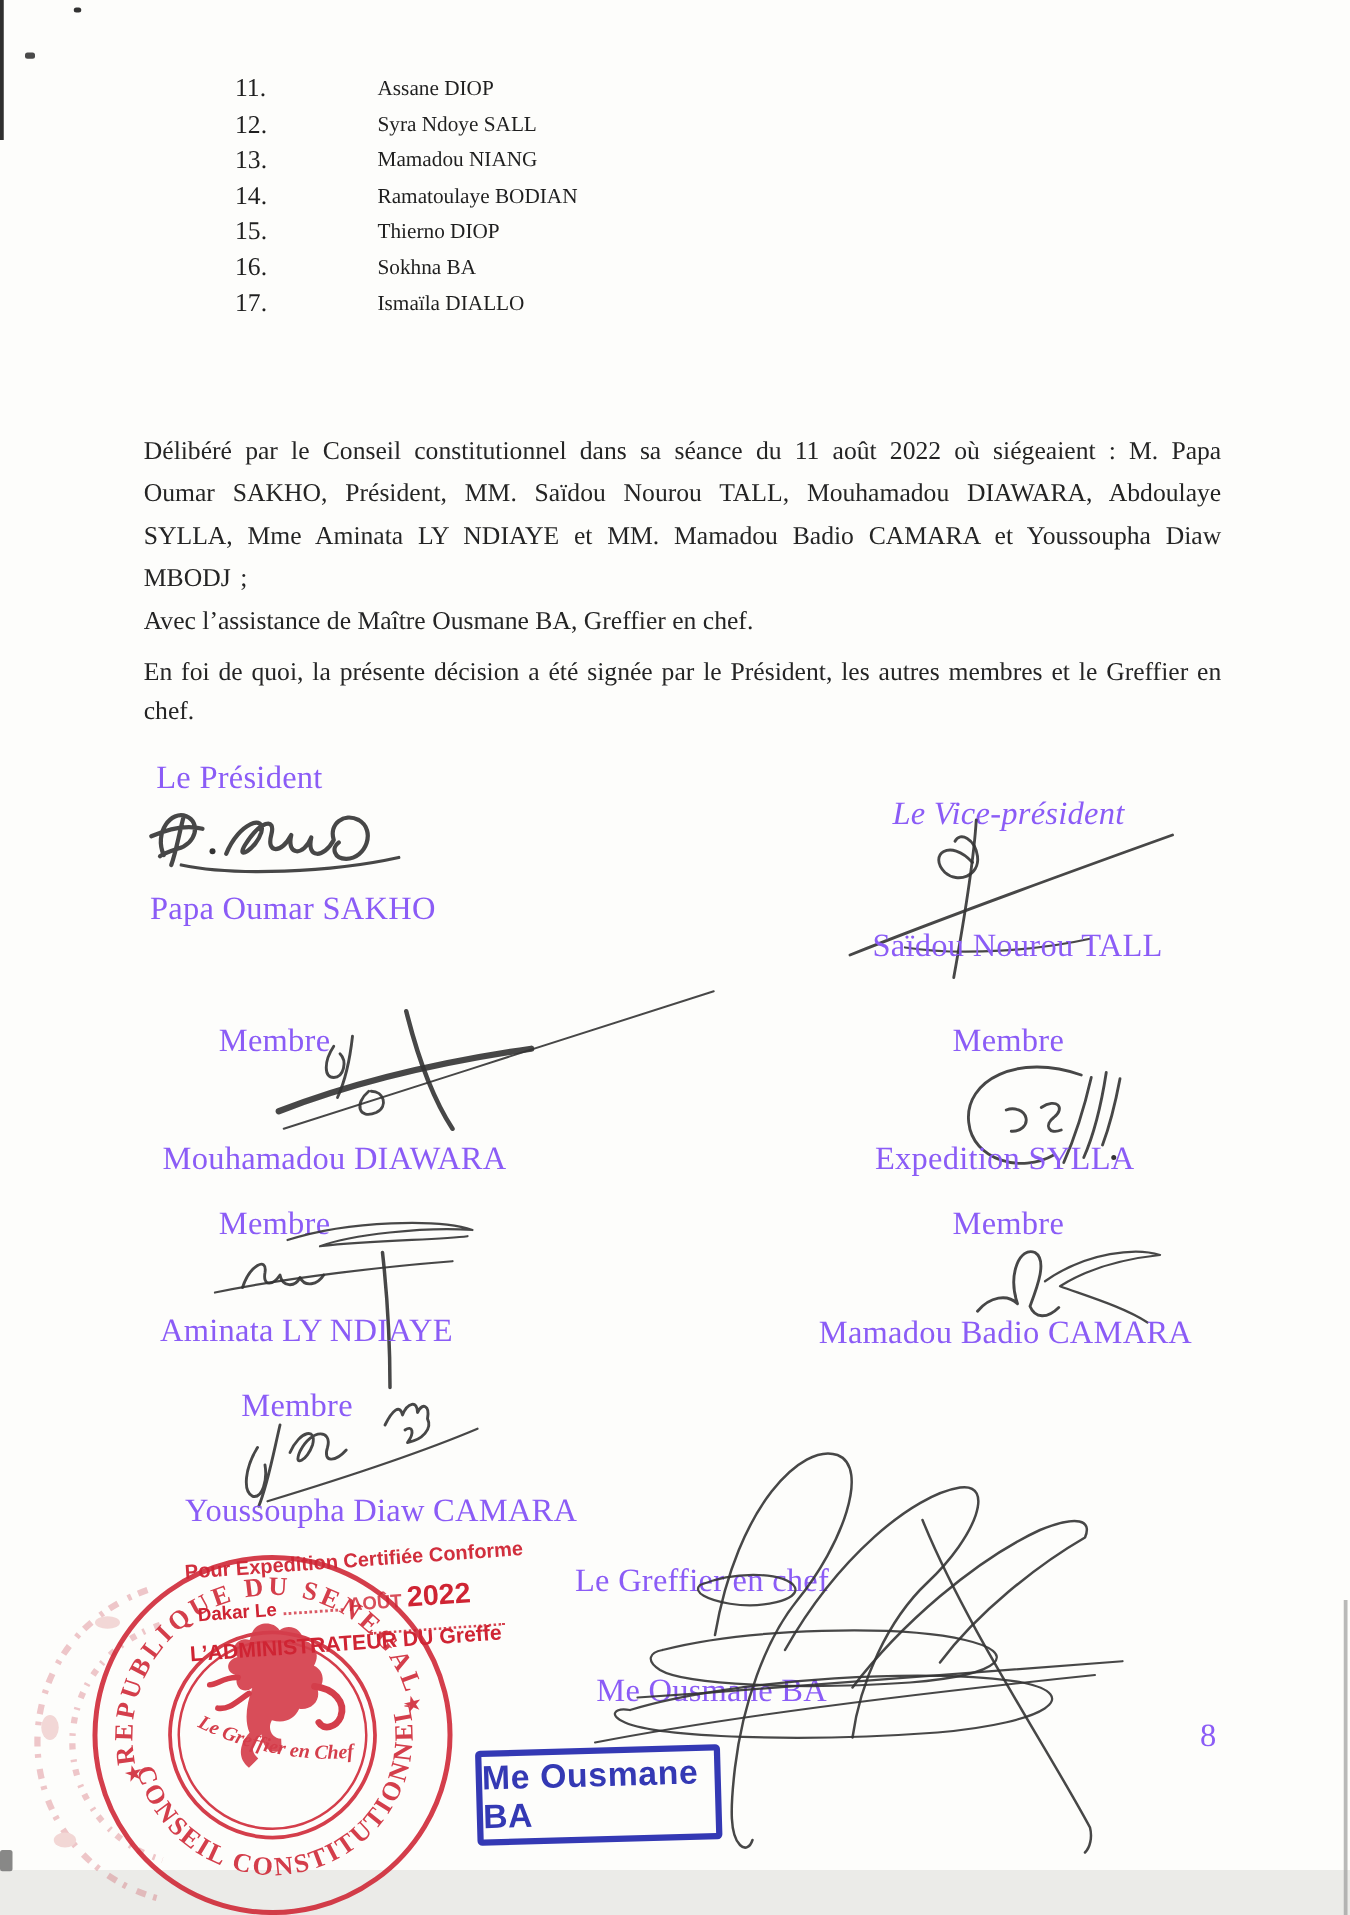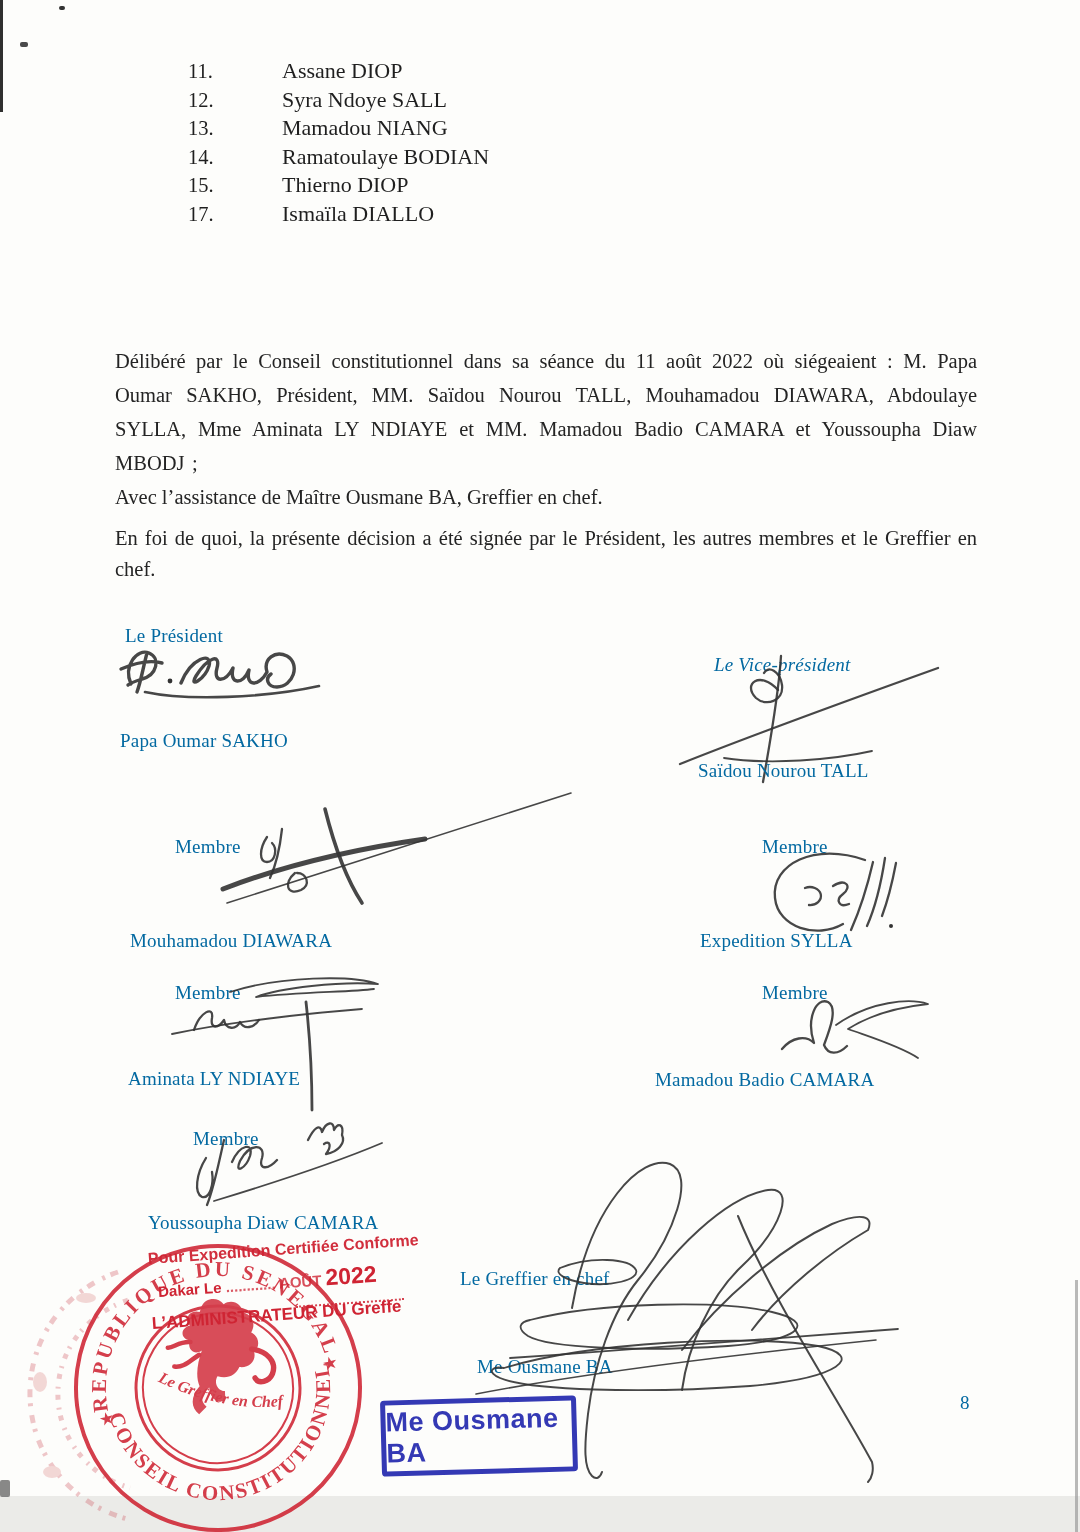--- a/index.html
+++ b/index.html
@@ -2,26 +2,26 @@
 <html><head>
 <meta charset="utf-8">
 <style>
   html,body{margin:0;padding:0;background:#d8d8d4;}
   .page{
     position:relative;width:1080px;height:1532px;margin:0 auto;
     background:#fdfdfb;overflow:hidden;
     font-family:"Liberation Serif", serif;color:#1f1f1f;
   }
   .abs{position:absolute;}
-  .t{font-size:19px;color:#0369a1;letter-spacing:.2px;white-space:nowrap;margin-top:18px;}
+  .t{font-size:26px;color:#8b5cf6;letter-spacing:.2px;white-space:nowrap;}
   .para{font-size:20.5px;color:#242424;text-align:justify;text-align-last:left;}
   .num-list{left:188px;top:57px;display:flex;flex-direction:column;}
-  .li{display:flex;height:28.6px;line-height:28.6px;}
+  .li{display:flex;height:28.6px;line-height:28.6px;gap:20px;}
   .li-num{width:94px;font-size:20.5px;}
-  .li-name{font-size:22px;}
+  .li-name{font-size:17px;}
   .sig-svg path{fill:none;stroke:#333;stroke-width:2.3;stroke-linecap:round;stroke-linejoin:round;opacity:.9;}
   .sig-svg{pointer-events:none;}
   .redtxt{font-family:"Liberation Sans", sans-serif;font-weight:700;color:#cf2433;white-space:nowrap;transform:rotate(-4deg);transform-origin:left center;}
   .bluestamp{
     left:381px;top:1398px;width:186px;height:66px;
     border:5px solid #2429ae;border-radius:4px;transform:rotate(-1.6deg);
     display:flex;align-items:center;justify-content:center;
     font-family:"Liberation Sans", sans-serif;font-weight:700;font-size:27px;color:#2429ae;
     letter-spacing:.5px;opacity:.92;
   }
@@ -55,20 +55,24 @@
       </div>
     <div class="li">
         <span class="li-num">14.</span>
         <span class="li-name">Ramatoulaye BODIAN</span>
       </div>
     <div class="li">
         <span class="li-num">15.</span>
         <span class="li-name">Thierno DIOP</span>
       </div>
     <div class="li">
+        <span class="li-num">16.</span>
+        <span class="li-name">Sokhna BA</span>
+      </div>
+    <div class="li">
         <span class="li-num">17.</span>
         <span class="li-name">Ismaïla DIALLO</span>
       </div>
   </div>
 
 
   <div class="abs para" style="left:115px;top:344px;width:862px;line-height:34px;word-spacing:2.5px;">Délibéré par le Conseil constitutionnel dans sa séance du 11 août 2022 où siégeaient : M. Papa Oumar SAKHO, Président, MM. Saïdou Nourou TALL, Mouhamadou DIAWARA, Abdoulaye SYLLA, Mme Aminata LY NDIAYE et MM. Mamadou Badio CAMARA et Youssoupha Diaw MBODJ ;</div>
 
   <div class="abs para" style="left:115px;top:523px;width:862px;line-height:31px;">En foi de quoi, la présente décision a été signée par le Président, les autres membres et le Greffier en chef.</div>
 

